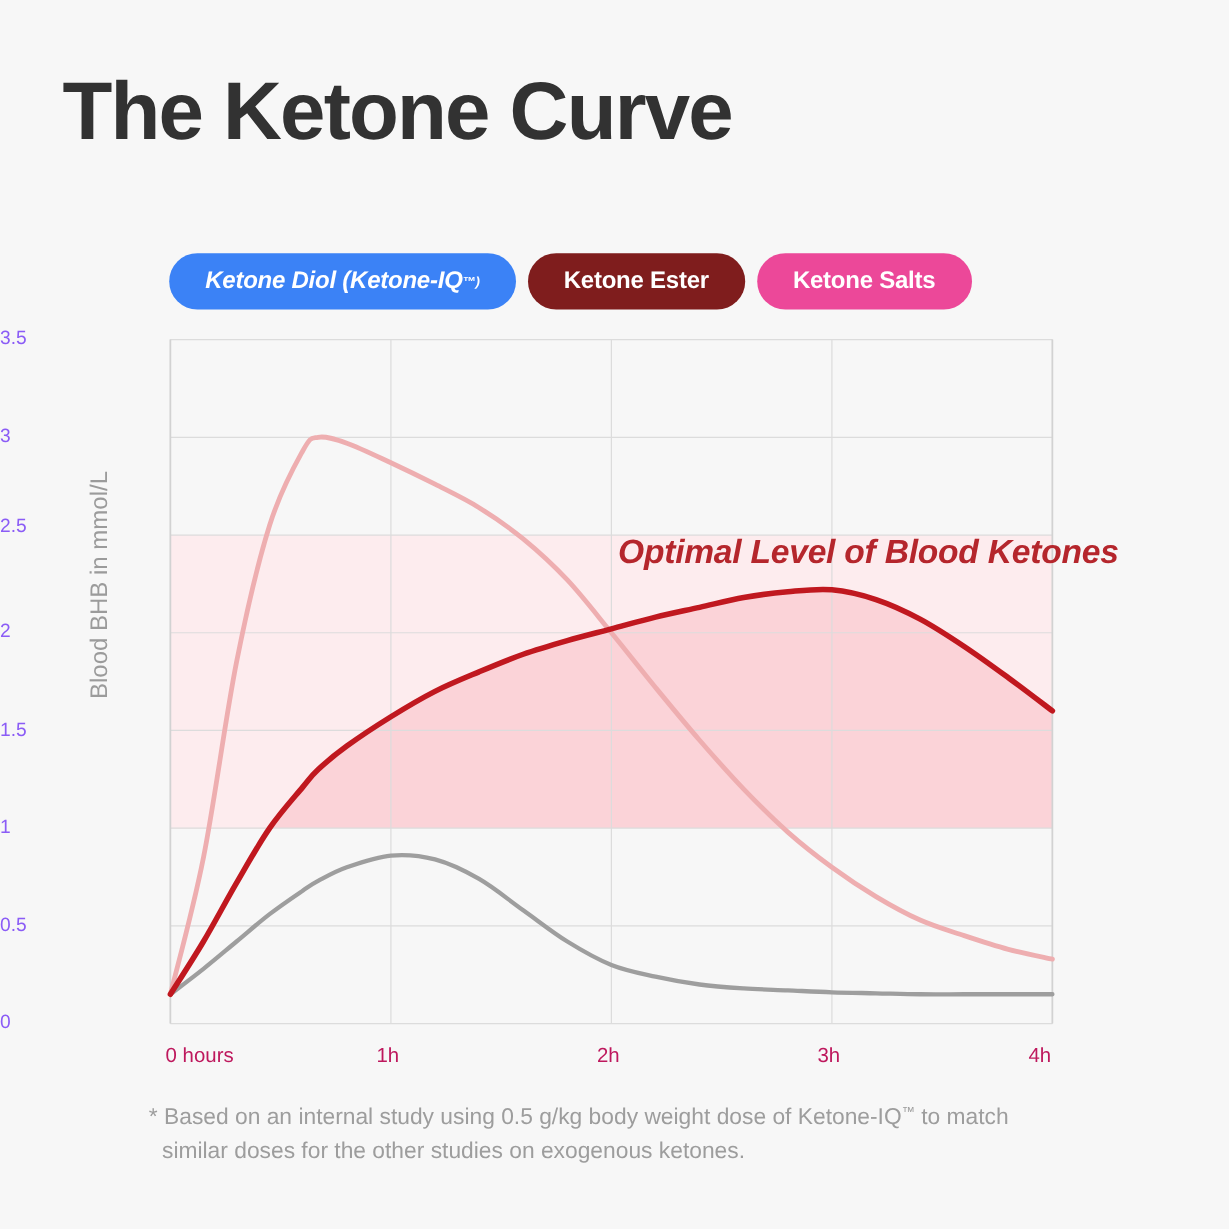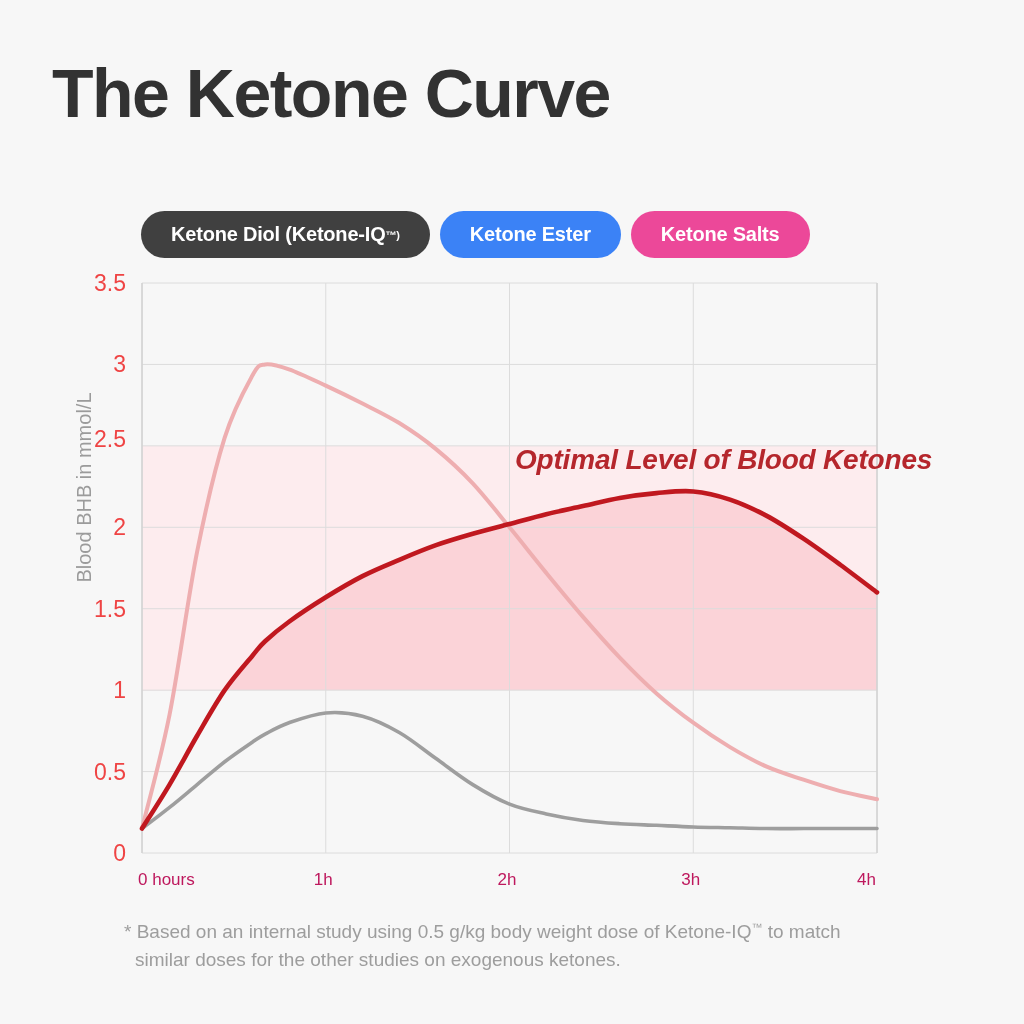--- a/index.html
+++ b/index.html
@@ -88,23 +88,22 @@
     transform: rotate(-90deg);
     transform-origin: center center;
     font-size: 20px;
     color: #9b9b9b;
     white-space: nowrap;
   }
   .y-tick-label {
     position: absolute;
     right: 0;
     width: 126px;
-    text-align: right;
-    font-size: 23px;
-    color: #ef4444;
+    font-size: 16px;
+    color: #8b5cf6;
     transform: translateY(-50%);
   }
   #y-ticks {
     position: absolute;
     left: 0;
     top: 0;
     width: 126px;
     height: 1024px;
   }
   .x-tick-label {
@@ -142,25 +141,25 @@
   #footnote .tm { font-size: 11px; vertical-align: super; }
 </style>
 </head>
 <body>
 
 <div id="page">
 
   <div id="chart-title">The Ketone Curve</div>
 
   <div id="legend">
-    <div class="legend-pill" style="background: #404040; color: rgb(255, 255, 255);">
+    <div class="legend-pill" style="background: #3b82f6; color: rgb(255, 255, 255); font-style: italic;">
       <span>Ketone Diol (Ketone-IQ</span>
         <span class="tm">™)</span>
     </div>
-    <div class="legend-pill" style="background: #3b82f6; color: rgb(255, 255, 255);">
+    <div class="legend-pill" style="background: #7f1d1d; color: rgb(255, 255, 255);">
       <span>Ketone Ester</span>
     </div>
     <div class="legend-pill" style="background: #ec4899; color: rgb(255, 255, 255);">
       <span>Ketone Salts</span>
     </div>
   </div>
 
   <div id="plot-wrap">
     <svg id="plot-svg" width="1024" height="1024">
       <g id="svg-bands">

